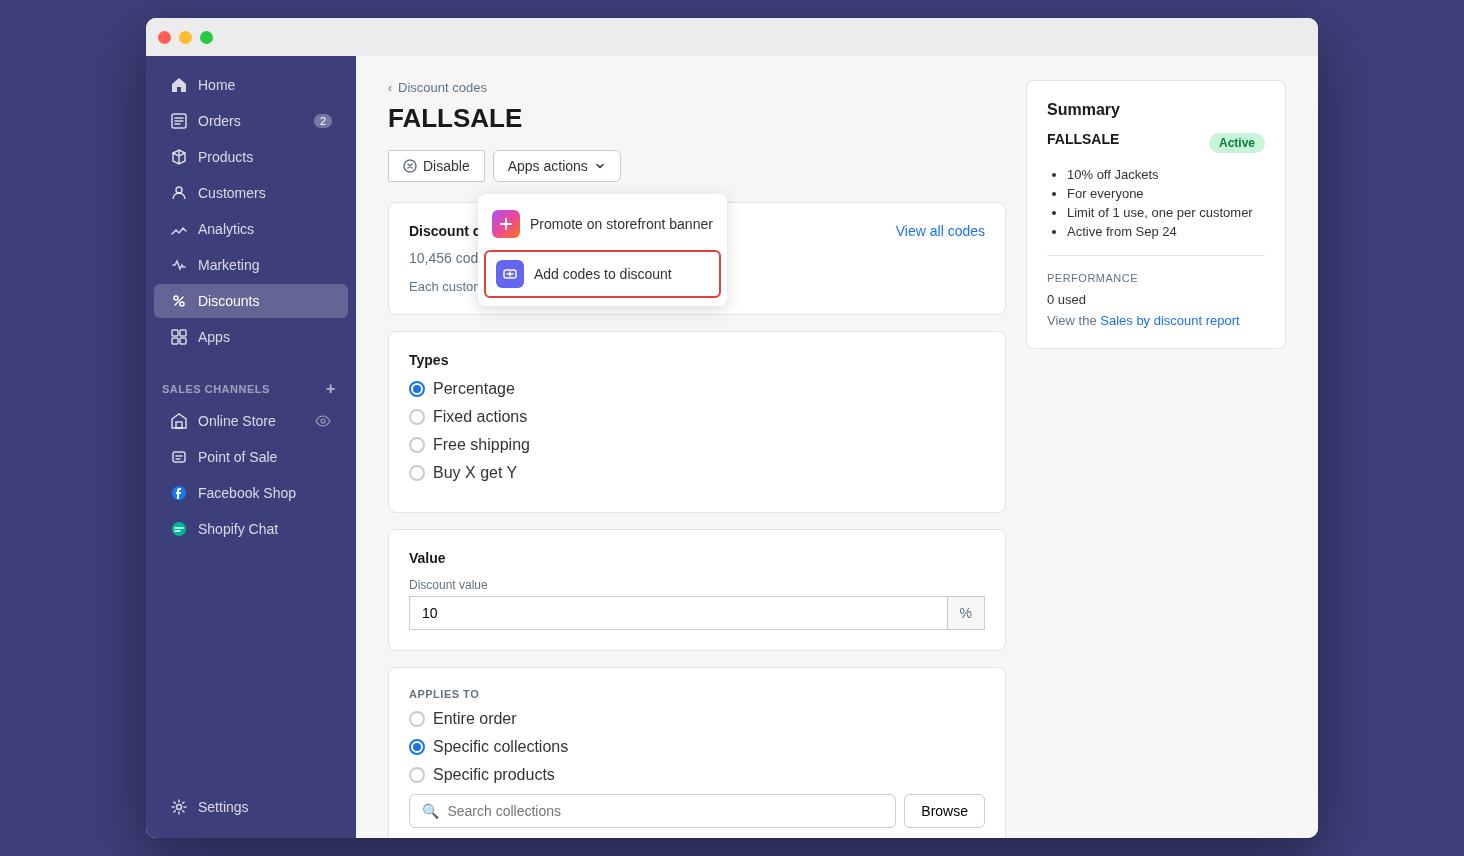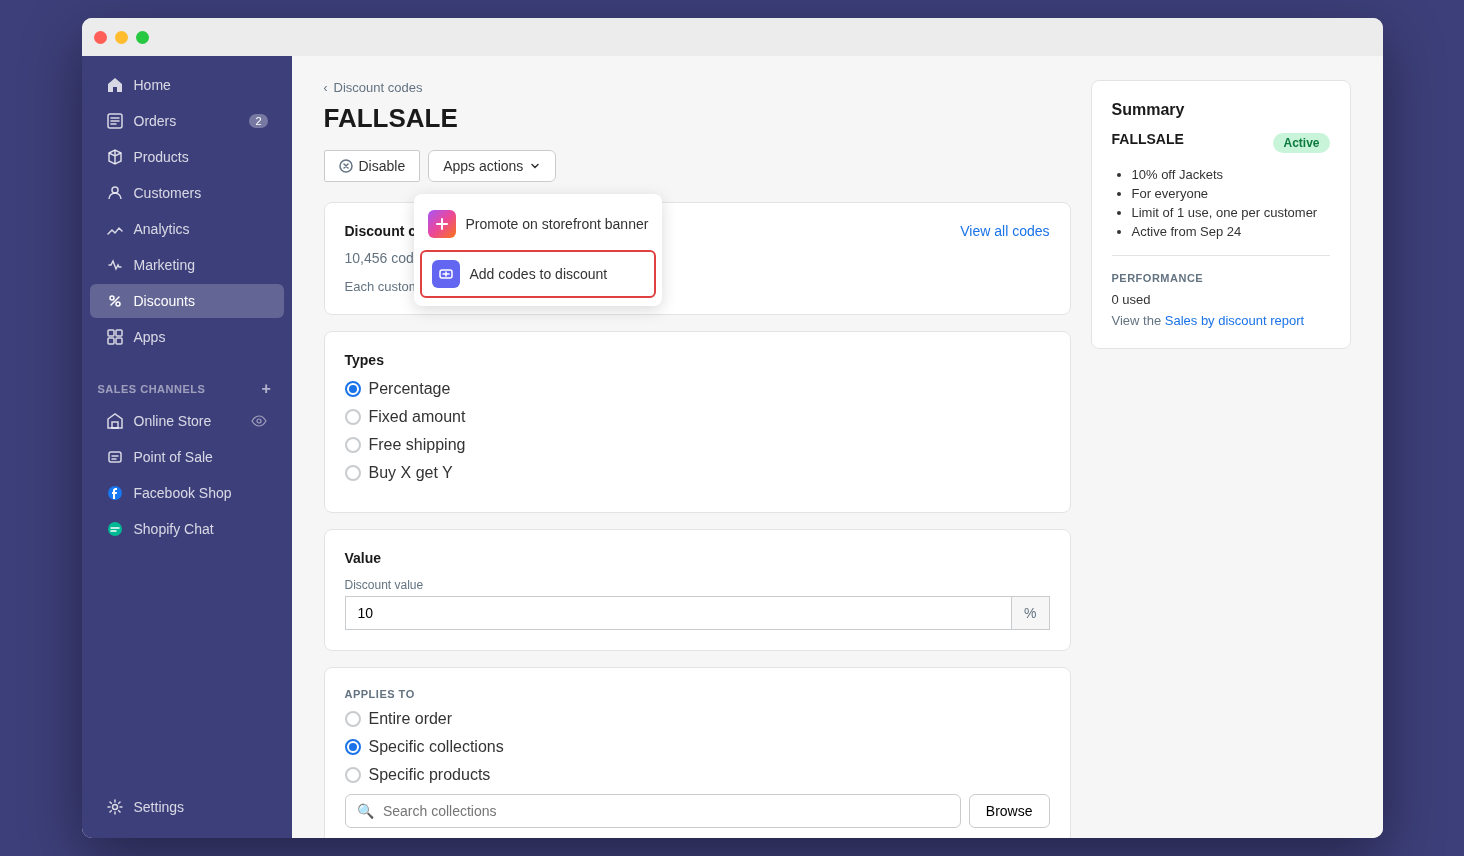--- a/index.html
+++ b/index.html
@@ -1,18 +1,18 @@
 <!DOCTYPE html>
 <html><head>
   <meta charset="utf-8">
   <style>
     * { margin: 0; padding: 0; box-sizing: border-box; }
     body { font-family: -apple-system, BlinkMacSystemFont, 'Segoe UI', sans-serif; background: #3d3f7a; width: 1464px; height: 856px; overflow: hidden; display: flex; align-items: center; justify-content: center; }
 
-    .window { width: 1301px; height: 820px; background: #f6f6f7; border-radius: 10px; overflow: hidden; display: flex; flex-direction: column; box-shadow: 0 20px 60px rgba(0,0,0,0.4); }
+    .window { width: 1172px; height: 820px; background: #f6f6f7; border-radius: 10px; overflow: hidden; display: flex; flex-direction: column; box-shadow: 0 20px 60px rgba(0,0,0,0.4); }
 
     .title-bar { height: 38px; background: #ececec; display: flex; align-items: center; padding: 0 12px; gap: 8px; flex-shrink: 0; }
     .traffic-light { width: 13px; height: 13px; border-radius: 50%; }
     .tl-red { background: #ff5f57; }
     .tl-yellow { background: #febc2e; }
     .tl-green { background: #28c840; }
 
     .app-body { display: flex; flex: 1; overflow: hidden; }
 
     
@@ -90,21 +90,21 @@
 
     
     .summary-header { display: flex; align-items: center; justify-content: space-between; margin-bottom: 12px; }
     .summary-title { font-size: 16px; font-weight: 700; color: #1a1a1a; }
     .badge-active { background: #c8f5da; color: #0d7a3e; font-size: 12px; font-weight: 600; padding: 3px 10px; border-radius: 12px; }
     .summary-code { font-size: 14px; font-weight: 700; color: #1a1a1a; margin-bottom: 8px; }
     .summary-list { list-style: disc; padding-left: 20px; margin-bottom: 0; }
     .summary-list li { font-size: 13px; color: #333; margin-bottom: 4px; }
 
     .performance-section { margin-top: 16px; padding-top: 16px; border-top: 1px solid #e1e3e5; }
-    .perf-title { font-size: 11px; font-weight: 700; color: #637381; letter-spacing: 0.5px; text-transform: uppercase; margin-bottom: 8px; }
+    .perf-title { font-size: 11px; font-weight: 400; color: #637381; letter-spacing: 0.5px; text-transform: uppercase; margin-bottom: 8px; }
     .perf-stat { font-size: 13px; color: #333; margin-bottom: 6px; }
     .report-link { color: #1a73e8; text-decoration: none; font-size: 13px; }
 
     .combine-section { margin-top: 16px; background: #fff; border-radius: 8px; border: 1px solid #e1e3e5; padding: 16px; }
     .combine-title { font-size: 11px; font-weight: 700; color: #637381; letter-spacing: 0.5px; text-transform: uppercase; margin-bottom: 6px; }
     .combine-text { font-size: 13px; color: #637381; }
 
     svg { display: block; }
   </style>
 </head>
@@ -330,21 +330,21 @@
           <div class="card">
             <div class="card-title">Types</div>
             <div class="type-option">
               <div class="radio-btn checked">
                   <div></div>
                 </div>
               <span>Percentage</span>
             </div>
             <div class="type-option">
               <div class="radio-btn"></div>
-              <span>Fixed amount</span>
+              <span>Fixed actions</span>
             </div>
             <div class="type-option">
               <div class="radio-btn"></div>
               <span>Free shipping</span>
             </div>
             <div class="type-option">
               <div class="radio-btn"></div>
               <span>Buy X get Y</span>
             </div>
           </div>

